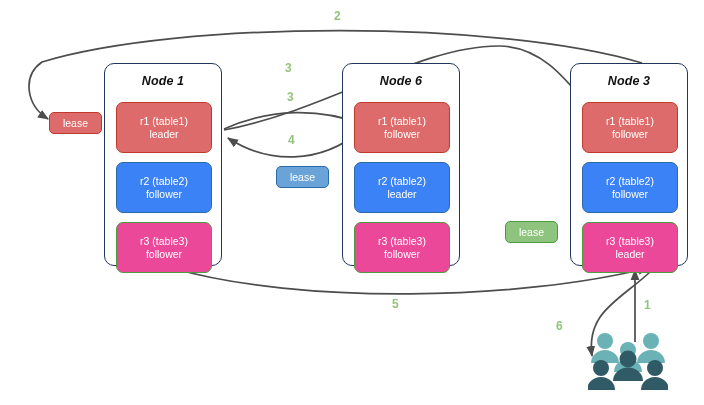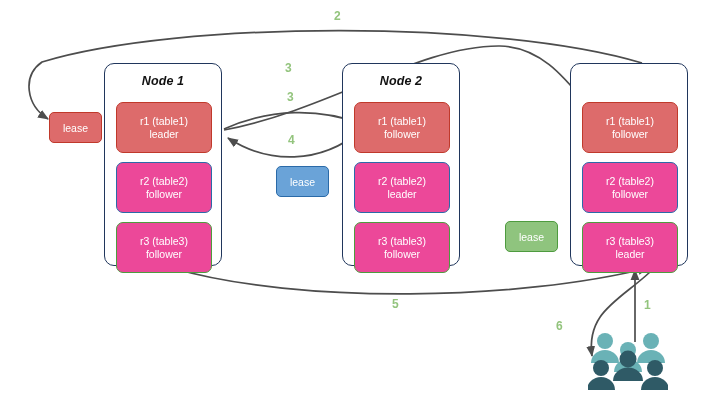--- a/index.html
+++ b/index.html
@@ -53,33 +53,33 @@
     flex-direction: column;
     align-items: center;
     justify-content: center;
     color: #ffffff;
     font-size: 10.5px;
     line-height: 13px;
     text-align: center;
   }
   .replica .ln { display: block; }
   .rep-r1 { background: #dd6b6b; border: 1.4px solid #c0392b; top: 38px; }
-  .rep-r2 { background: #ec4899; border: 1.4px solid #2a6aa8; top: 98px; }
+  .rep-r2 { background: #3b82f6; border: 1.4px solid #2a6aa8; top: 98px; }
   .rep-r3 { background: #ec4899; border: 1.4px solid #4e9b3f; top: 158px; }
 
   .lease {
     position: absolute;
     box-sizing: border-box;
     border-radius: 5px;
     display: flex;
     align-items: center;
     justify-content: center;
     font-size: 10.5px;
     color: #ffffff;
-    height: 31px;
+    height: 22px;
   }
   .lease-red   { background: #dd6b6b; border: 1.4px solid #c0392b; }
   .lease-blue  { background: #6aa3d8; border: 1.4px solid #2a6aa8; }
   .lease-green { background: #8fc47e; border: 1.4px solid #4e9b3f; }
 
   .edge-label {
     position: absolute;
     font-size: 12px;
     font-weight: bold;
     color: #93c47d;
@@ -141,36 +141,37 @@
       <span class="ln">r2 (table2)</span>
       <span class="ln">follower</span>
     </div>
     <div class="replica rep-r3">
       <span class="ln">r3 (table3)</span>
       <span class="ln">follower</span>
     </div>
   </div>
 
   <div class="node-box" style="left:342px; top:63px; width:118px; height:203px;">
-    <div class="node-title">Node 2</div>
+    <div class="node-title">Node 6</div>
     <div class="replica rep-r1">
       <span class="ln">r1 (table1)</span>
       <span class="ln">follower</span>
     </div>
     <div class="replica rep-r2">
       <span class="ln">r2 (table2)</span>
       <span class="ln">leader</span>
     </div>
     <div class="replica rep-r3">
       <span class="ln">r3 (table3)</span>
       <span class="ln">follower</span>
     </div>
   </div>
 
   <div class="node-box" style="left:570px; top:63px; width:118px; height:203px;">
+    <div class="node-title">Node 3</div>
     <div class="replica rep-r1">
       <span class="ln">r1 (table1)</span>
       <span class="ln">follower</span>
     </div>
     <div class="replica rep-r2">
       <span class="ln">r2 (table2)</span>
       <span class="ln">follower</span>
     </div>
     <div class="replica rep-r3">
       <span class="ln">r3 (table3)</span>

